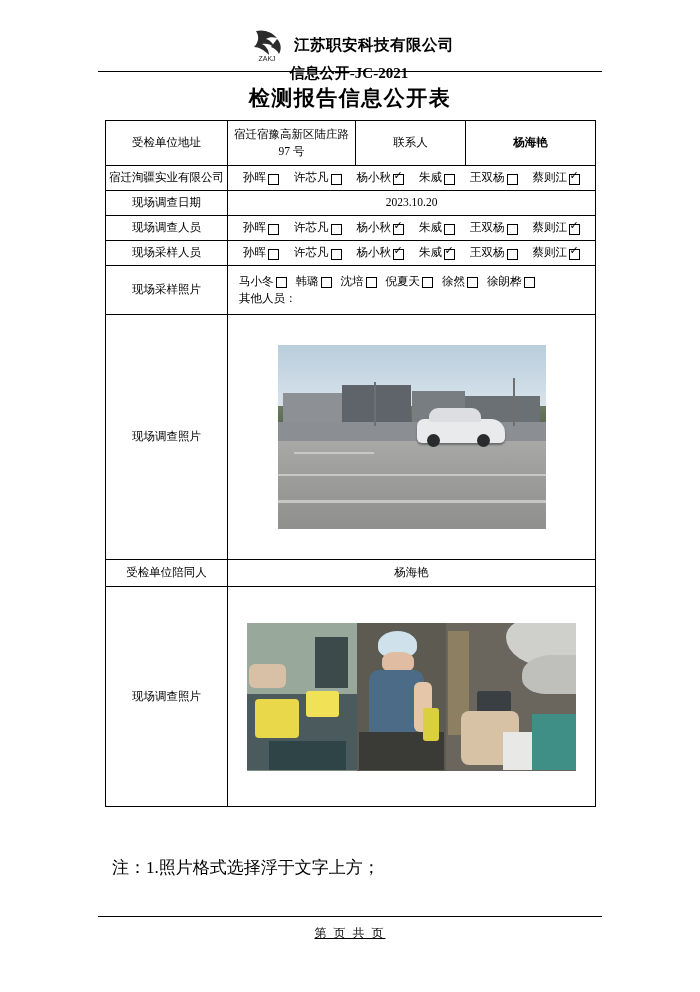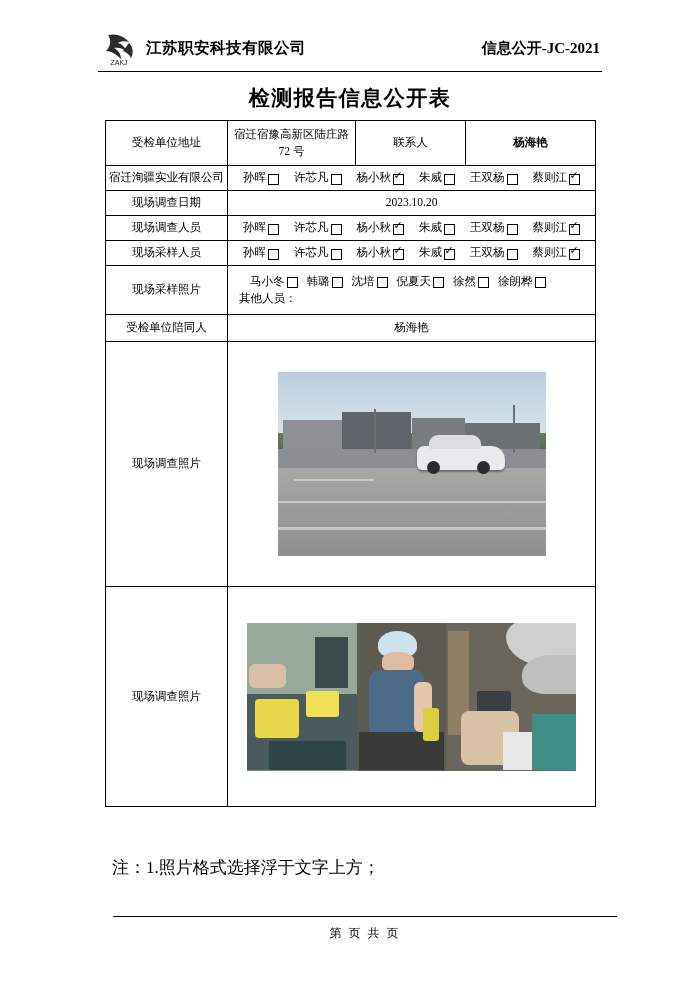--- a/index.html
+++ b/index.html
@@ -28,20 +28,21 @@
     position: absolute;
     left: 98px;
     top: 26px;
     width: 504px;
     height: 46px;
     display: flex;
     align-items: center;
     justify-content: space-between;
     border-bottom: 1.5px solid #000;
     box-sizing: border-box;
+    flex-direction: column;
   }
   .brand {
     display: flex;
     align-items: center;
     gap: 6px;
   }
   .logo {
     width: 42px;
     height: 38px;
     position: relative;
@@ -137,21 +138,20 @@
   }
   .lab-wrap {
     text-align: left;
     padding-left: 6px;
   }
   .lab-row1 {
     display: flex;
     gap: 9px;
     justify-content: flex-start;
     padding-left: 2px;
-    margin-left: 11px;
   }
   .lab-row2 {
     text-align: left;
     padding-left: 2px;
   }
 
   
   .photo-cell { padding: 0 !important; }
   .photo-frame {
     margin: 6px auto;
@@ -216,28 +216,29 @@
 
   
   .note {
     position: absolute;
     left: 112px;
     top: 856px;
     font-size: 17px;
   }
   .footer {
     position: absolute;
-    left: 113px;
+    left: 98px;
     top: 916px;
     width: 504px;
     border-top: 1.2px solid #000;
     text-align: center;
     font-size: 12px;
     padding-top: 8px;
     letter-spacing: 2px;
+    text-decoration: underline;
   }
 </style>
 </head>
 <body>
 
 <div class="page">
 
   <div class="header">
     <div class="brand">
       <span class="logo">
@@ -259,21 +260,21 @@
   <table class="main">
     <colgroup>
       <col style="width:122px">
       <col style="width:128px">
       <col style="width:110px">
       <col style="width:130px">
     </colgroup>
     <tbody>
       <tr>
         <td class="lbl h-addr">受检单位地址</td>
-        <td class="h-addr">宿迁宿豫高新区陆庄路 72 号</td>
+        <td class="h-addr">宿迁宿豫高新区陆庄路 97 号</td>
         <td class="h-addr">联系人</td>
         <td class="h-addr big-name">杨海艳</td>
       </tr>
       <tr>
         <td class="lbl h-row">宿迁洵疆实业有限公司</td>
         <td class="h-row" colspan="3">
           <div class="person-list">
               <span class="person">
                 <span>孙晖</span>
                 <span class="box"></span>
@@ -394,25 +395,20 @@
                 </span>
                 <span class="person">
                   <span>徐朗桦</span>
                   <span class="box"></span>
                 </span>
               </div>
             <div class="lab-row2">其他人员：</div>
           </div>
         </td>
       </tr>
-      <tr>
-        <td class="lbl h-lab">受检单位陪同人</td>
-        <td class="h-lab" colspan="3">杨海艳</td>
-      </tr>
-
       <tr>
         <td class="lbl h-photo1">现场调查照片</td>
         <td class="photo-cell h-photo1" colspan="3">
           <div class="photo-frame p1">
             <div class="sky"></div>
             <div class="treeline"></div>
             <div class="bldg" style="left:2%; top:26%; width:22%; height:18%; background:#8d9196;"></div>
             <div class="bldg" style="left:24%; top:22%; width:26%; height:22%; background:#5f646a;"></div>
             <div class="bldg" style="left:50%; top:25%; width:20%; height:19%; background:#787d82;"></div>
             <div class="bldg" style="left:70%; top:28%; width:28%; height:16%; background:#6b7075;"></div>
@@ -425,20 +421,25 @@
             <div class="pole" style="left:88%; top:18%; height:26%;"></div>
             <div class="car">
               <span class="car-w1"></span>
                 <span class="car-w2"></span>
             </div>
           </div>
         </td>
       </tr>
 
       <tr>
+        <td class="lbl h-lab">受检单位陪同人</td>
+        <td class="h-lab" colspan="3">杨海艳</td>
+      </tr>
+
+      <tr>
         <td class="lbl h-photo2">现场调查照片</td>
         <td class="photo-cell h-photo2" colspan="3">
           <div class="photo-frame p2">
 
             <div class="sp-panel sp1">
               <div class="blob" style="left:0; top:0; width:100%; height:48%; background:#98a89a;"></div>
               <div class="blob" style="left:0; top:48%; width:100%; height:52%; background:#4b5b5d;"></div>
               <div class="blob" style="left:8%; top:52%; width:40%; height:26%; background:#e8d84a; border-radius:4px;"></div>
               <div class="blob" style="left:54%; top:46%; width:30%; height:18%; background:#f0e157; border-radius:3px;"></div>
               <div class="blob" style="left:2%; top:28%; width:34%; height:16%; background:#d8c0a6; border-radius:6px;"></div>

